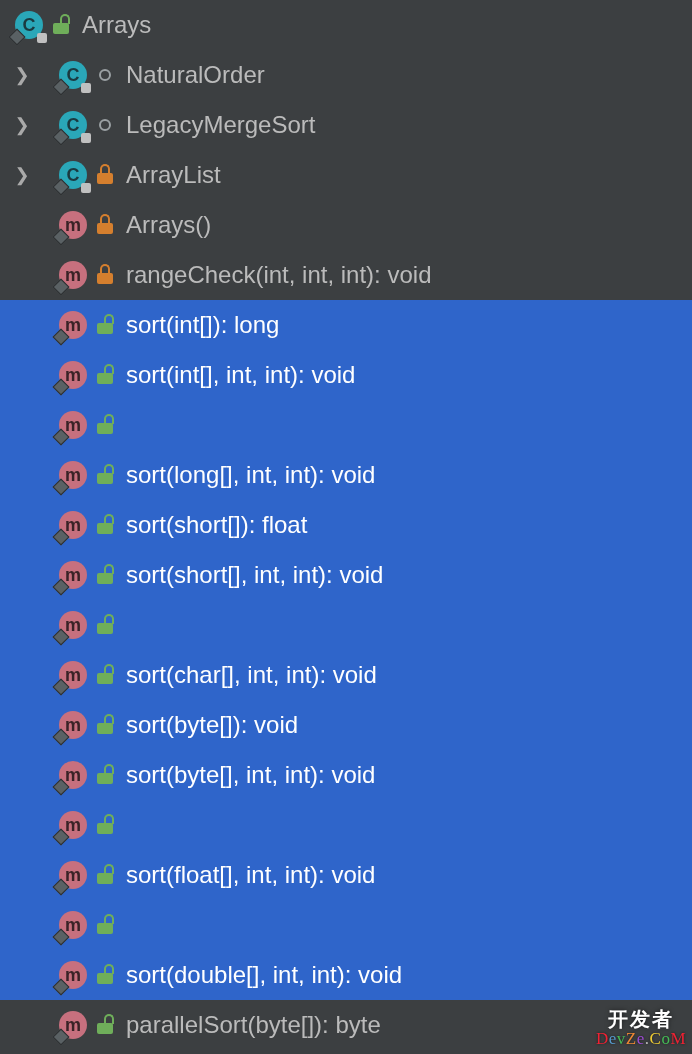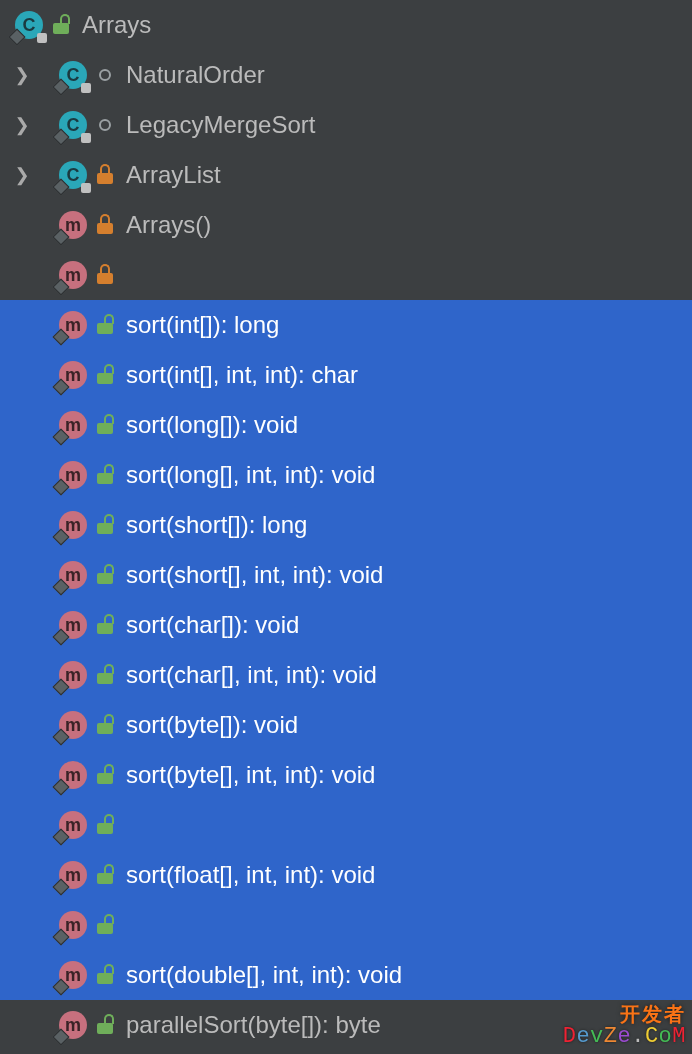--- a/index.html
+++ b/index.html
@@ -146,29 +146,30 @@
   .watermark {
     position: absolute;
     right: 6px;
     bottom: 6px;
     font-size: 20px;
     line-height: 1.05;
     text-align: right;
     pointer-events: none;
   }
   .watermark .l1 {
-    color: #f97316;
+    color: #ffffff;
     font-weight: 700;
     text-shadow: 0 0 4px rgba(0,0,0,0.6);
     letter-spacing: 2px;
     font-family: "SimHei","Microsoft YaHei",sans-serif;
+    text-align: center;
   }
   .watermark .l2 {
-    font-family: Liberation Mono, monospace;
-    font-size: 22px;
+    font-family: Liberation Serif, serif;
+    font-size: 17px;
     letter-spacing: 0.5px;
     text-shadow: 0 0 3px rgba(0,0,0,0.6);
   }
   .watermark .l2 .d{color:#e23;} 
   .watermark .l2 .e{color:#59c;} 
   .watermark .l2 .v{color:#4b5;} 
   .watermark .l2 .z{color:#e83;} 
   .watermark .l2 .ee{color:#9b4bd1;} 
   .watermark .l2 .c{color:#ec3;} 
   .watermark .l2 .o{color:#4b5;} 
@@ -243,20 +244,21 @@
       <span class="arrow-space"></span>
       <span class="icon-slot">
         <span class="method-icon">m<span class="diamond"></span></span>
       </span>
       <span class="mod-slot">
         <span class="lock-closed">
           <span class="shackle"></span>
           <span class="body"></span>
         </span>
       </span>
+      <span class="label">rangeCheck(int, int, int): void</span>
     </div>
     <div class="tree-row selected">
       <span class="arrow-space"></span>
       <span class="icon-slot">
         <span class="method-icon">m<span class="diamond"></span></span>
       </span>
       <span class="mod-slot">
         <span class="lock-open">
           <span class="shackle"></span>
           <span class="body"></span>
@@ -268,34 +270,33 @@
       <span class="arrow-space"></span>
       <span class="icon-slot">
         <span class="method-icon">m<span class="diamond"></span></span>
       </span>
       <span class="mod-slot">
         <span class="lock-open">
           <span class="shackle"></span>
           <span class="body"></span>
         </span>
       </span>
-      <span class="label">sort(int[], int, int): char</span>
-    </div>
-    <div class="tree-row selected">
-      <span class="arrow-space"></span>
-      <span class="icon-slot">
-        <span class="method-icon">m<span class="diamond"></span></span>
-      </span>
-      <span class="mod-slot">
-        <span class="lock-open">
-          <span class="shackle"></span>
-          <span class="body"></span>
-        </span>
-      </span>
-      <span class="label">sort(long[]): void</span>
+      <span class="label">sort(int[], int, int): void</span>
+    </div>
+    <div class="tree-row selected">
+      <span class="arrow-space"></span>
+      <span class="icon-slot">
+        <span class="method-icon">m<span class="diamond"></span></span>
+      </span>
+      <span class="mod-slot">
+        <span class="lock-open">
+          <span class="shackle"></span>
+          <span class="body"></span>
+        </span>
+      </span>
     </div>
     <div class="tree-row selected">
       <span class="arrow-space"></span>
       <span class="icon-slot">
         <span class="method-icon">m<span class="diamond"></span></span>
       </span>
       <span class="mod-slot">
         <span class="lock-open">
           <span class="shackle"></span>
           <span class="body"></span>
@@ -307,21 +308,21 @@
       <span class="arrow-space"></span>
       <span class="icon-slot">
         <span class="method-icon">m<span class="diamond"></span></span>
       </span>
       <span class="mod-slot">
         <span class="lock-open">
           <span class="shackle"></span>
           <span class="body"></span>
         </span>
       </span>
-      <span class="label">sort(short[]): long</span>
+      <span class="label">sort(short[]): float</span>
     </div>
     <div class="tree-row selected">
       <span class="arrow-space"></span>
       <span class="icon-slot">
         <span class="method-icon">m<span class="diamond"></span></span>
       </span>
       <span class="mod-slot">
         <span class="lock-open">
           <span class="shackle"></span>
           <span class="body"></span>
@@ -333,21 +334,20 @@
       <span class="arrow-space"></span>
       <span class="icon-slot">
         <span class="method-icon">m<span class="diamond"></span></span>
       </span>
       <span class="mod-slot">
         <span class="lock-open">
           <span class="shackle"></span>
           <span class="body"></span>
         </span>
       </span>
-      <span class="label">sort(char[]): void</span>
     </div>
     <div class="tree-row selected">
       <span class="arrow-space"></span>
       <span class="icon-slot">
         <span class="method-icon">m<span class="diamond"></span></span>
       </span>
       <span class="mod-slot">
         <span class="lock-open">
           <span class="shackle"></span>
           <span class="body"></span>

